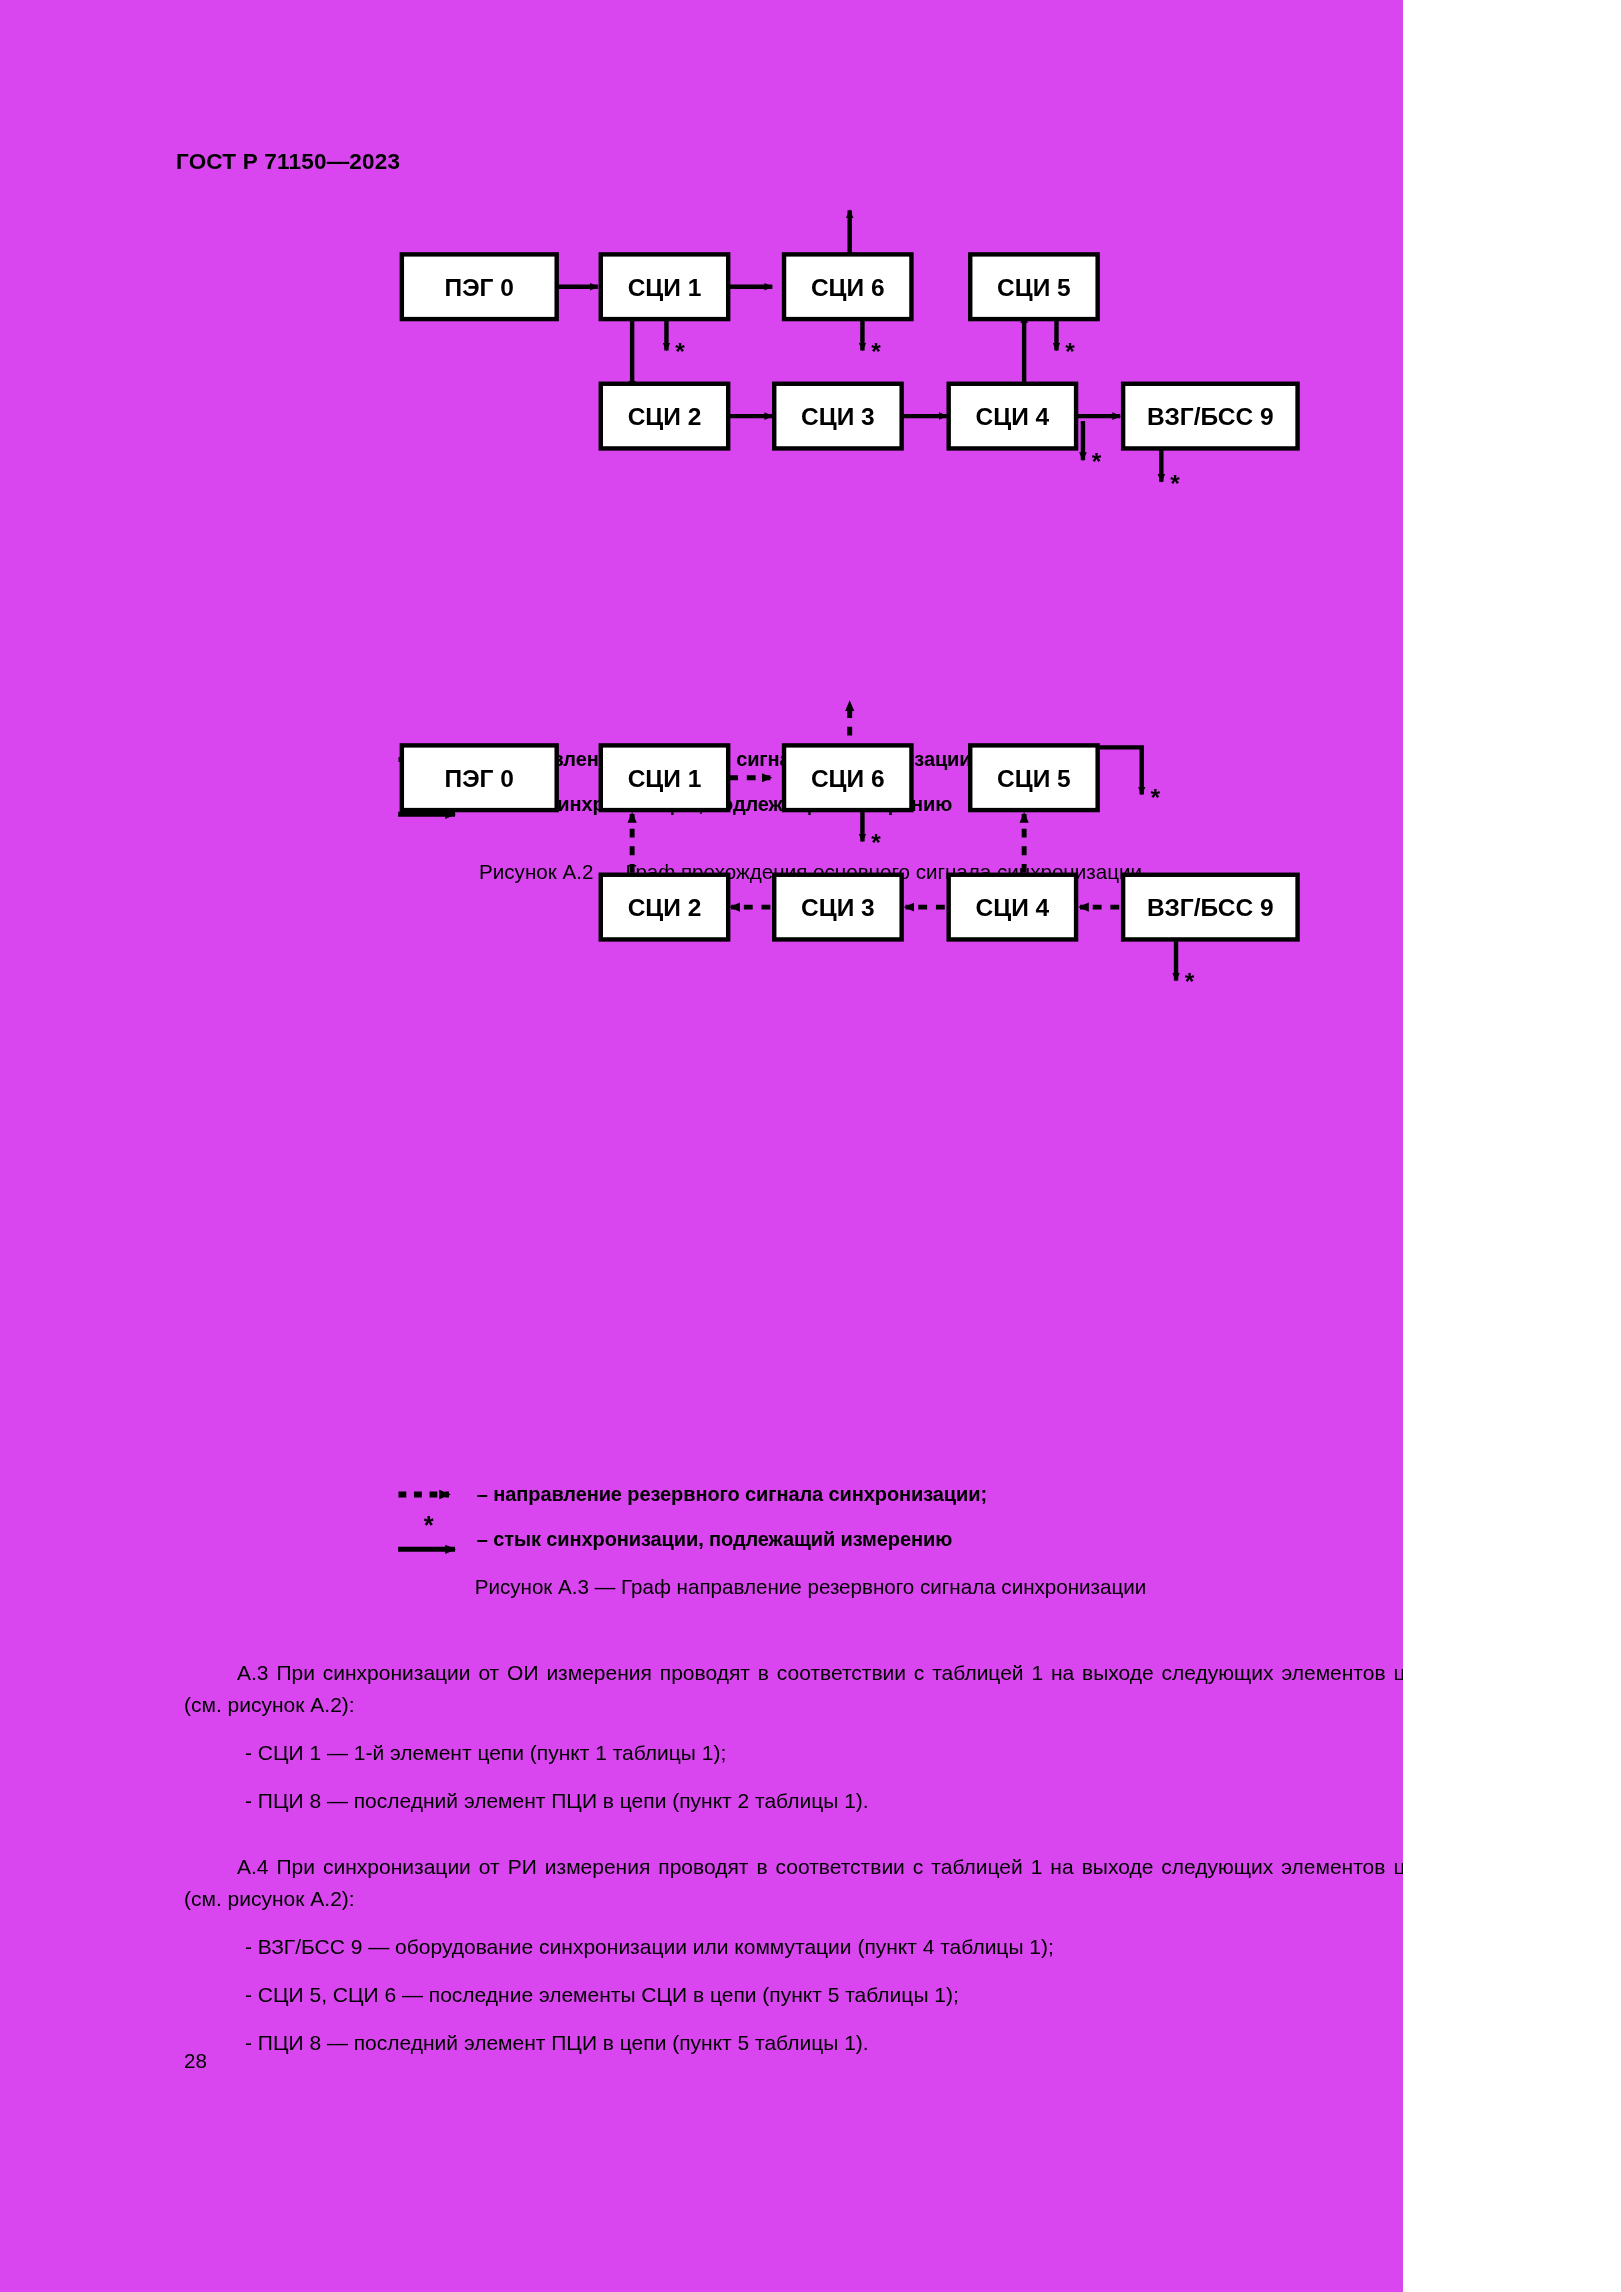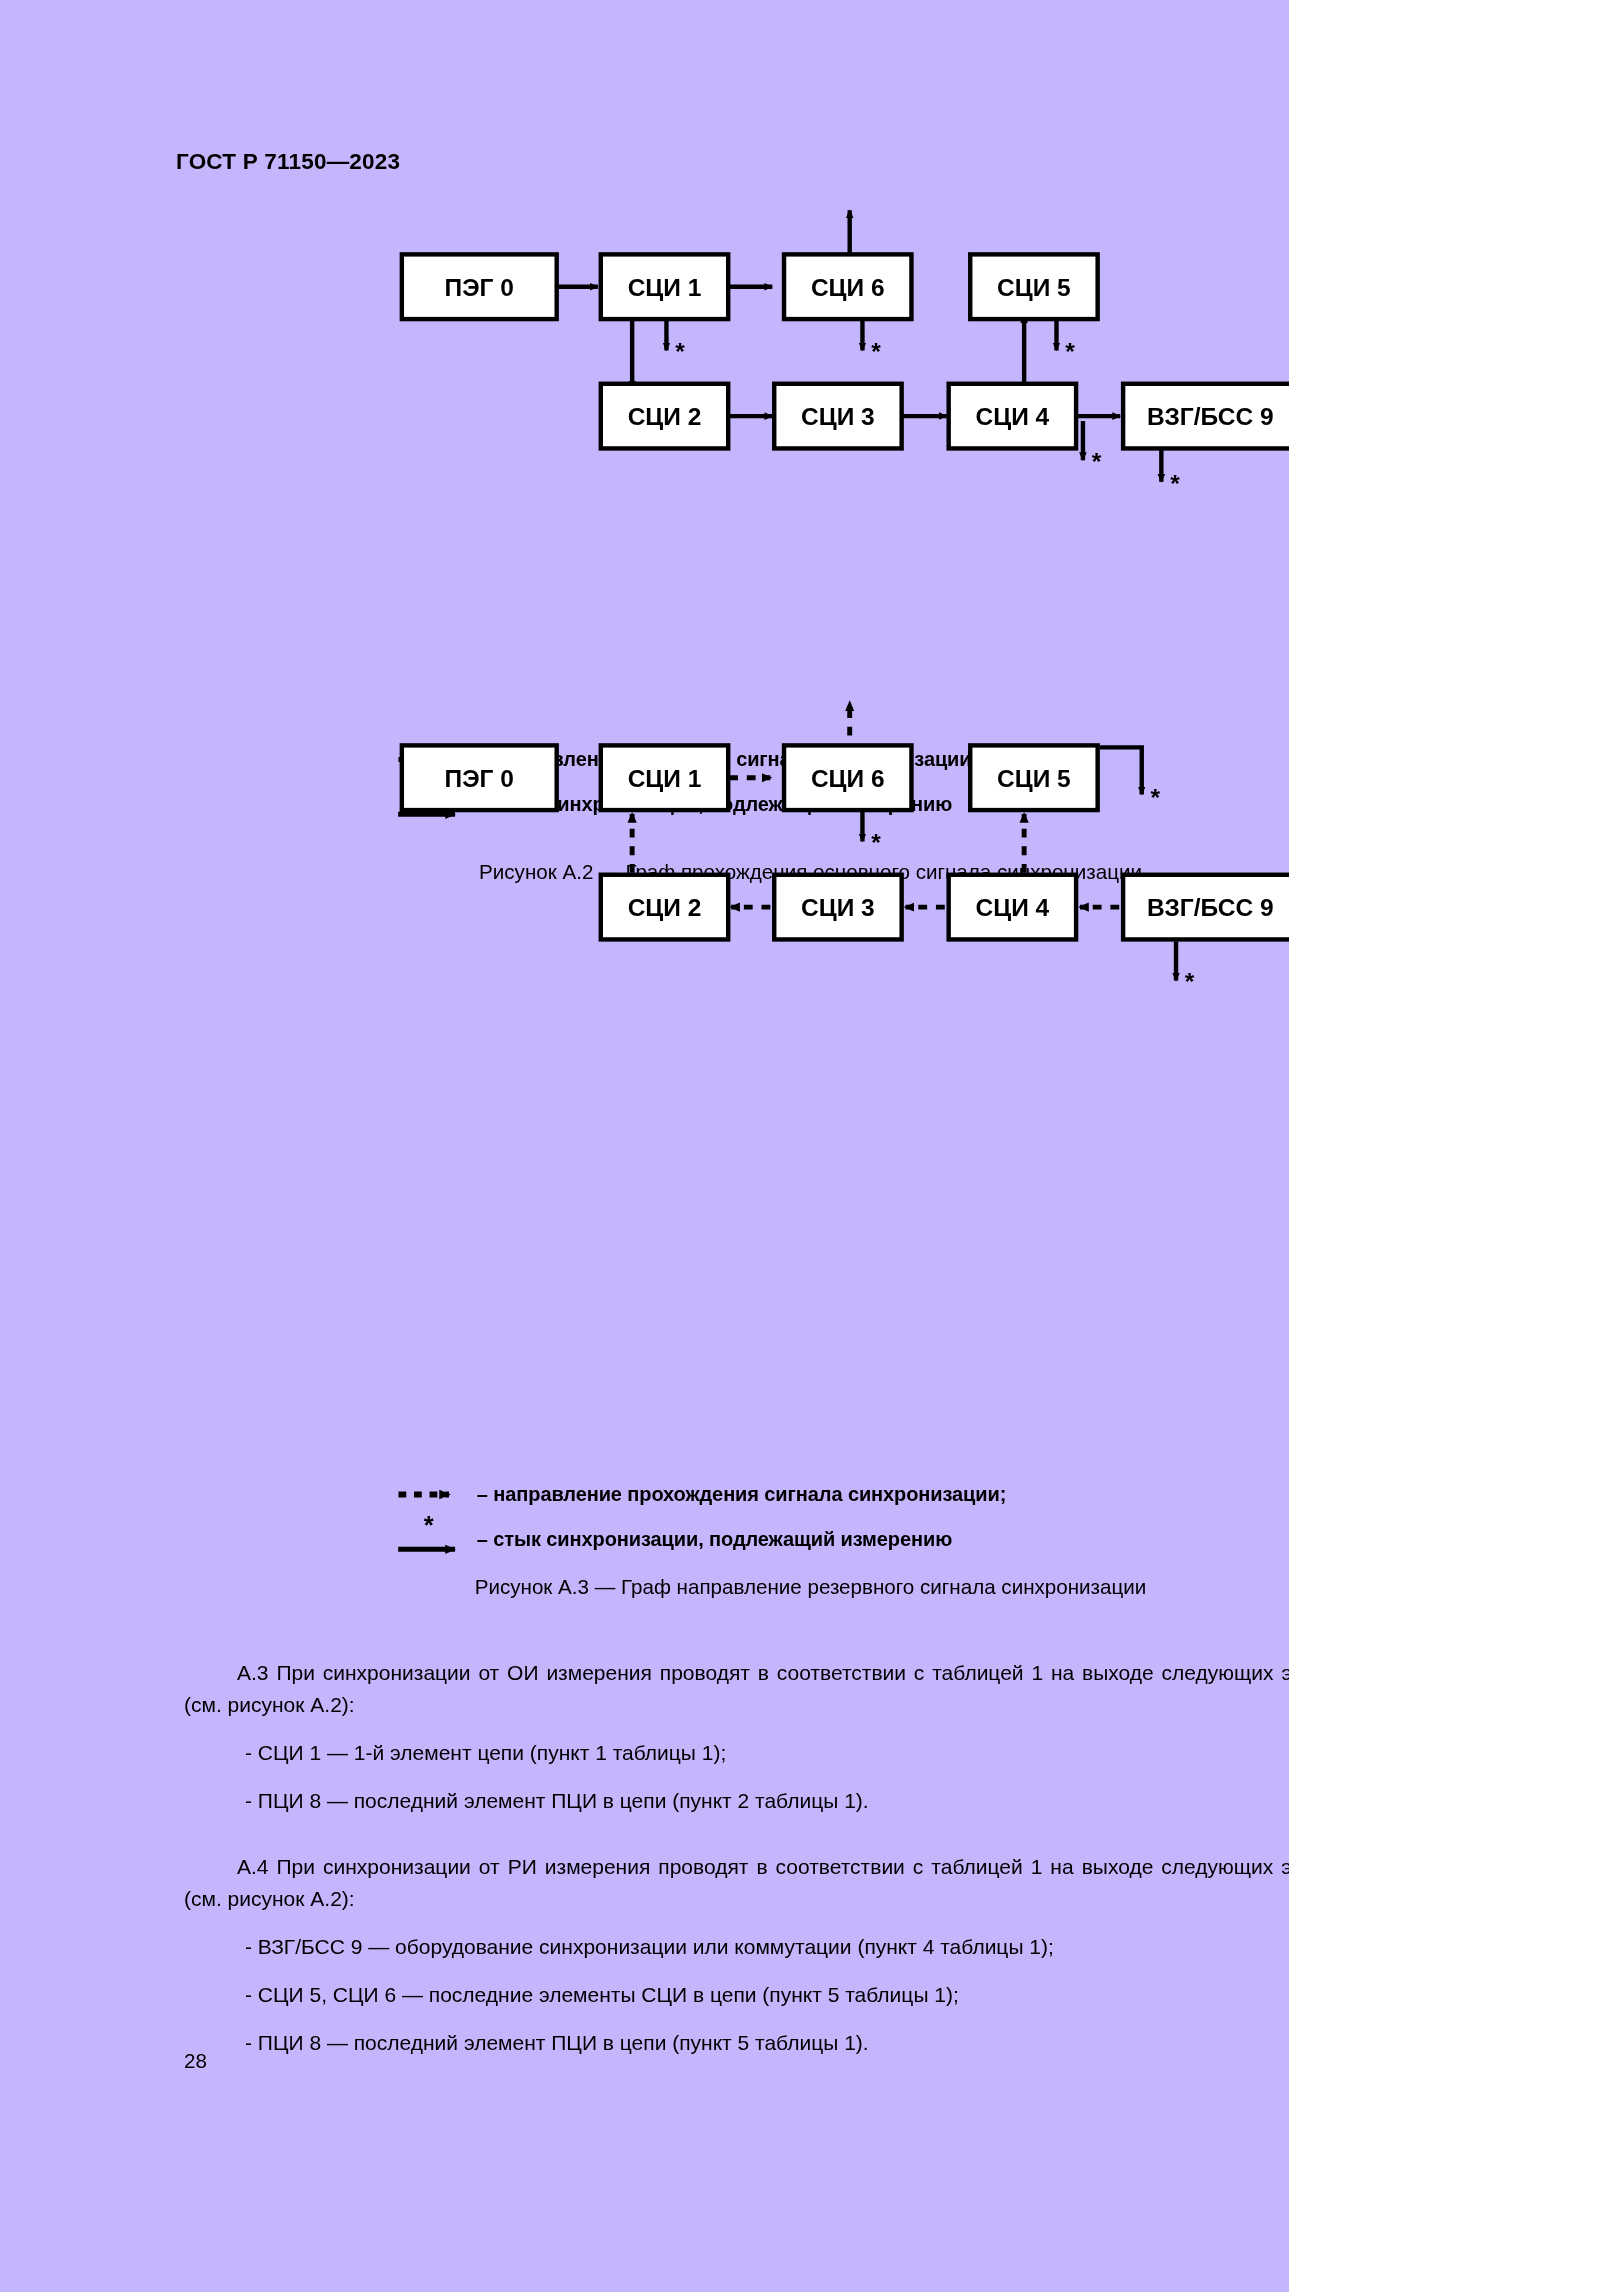--- a/index.html
+++ b/index.html
@@ -3,23 +3,23 @@
 <meta charset="utf-8">
 <title>ГОСТ Р 71150—2023 — стр. 28</title>
 <style>
   html, body {
     margin: 0;
     padding: 0;
     background: #ffffff;
   }
   .page {
     position: relative;
-    width: 1289px;
+    width: 1403px;
     height: 2293px;
-    background: #c4b5fd;
+    background: #d946ef;
     font-family: "Liberation Sans", sans-serif;
     color: #000000;
     overflow: hidden;
   }
 
   
   .doc-header {
     position: absolute;
     left: 176px;
     top: 149px;
@@ -276,21 +276,21 @@
         <div class="legend-glyph">
           <svg width="71" height="33" viewBox="0 0 72 34">
             <defs>
               <marker id="lg3" markerWidth="12" markerHeight="12" refX="10" refY="6" orient="auto" markerUnits="userSpaceOnUse">
                 <path d="M0,1 L12,6 L0,11 z" fill="#000"></path>
               </marker>
             </defs>
             <line x1="2" y1="17" x2="54" y2="17" stroke="#000" stroke-width="6" stroke-dasharray="8 8" marker-end="url(#lg3)"></line>
           </svg>
         </div>
-        <div class="legend-text">– направление прохождения сигнала синхронизации;</div>
+        <div class="legend-text">– направление резервного сигнала синхронизации;</div>
       </div>
       <div class="legend-row" style="height:51px;">
         <div class="legend-glyph" style="height:51px;">
           <svg width="71" height="51" viewBox="0 0 72 52">
             <defs>
               <marker id="lg4" markerWidth="11" markerHeight="11" refX="10" refY="5.5" orient="auto" markerUnits="userSpaceOnUse">
                 <path d="M0,0.8 L11,5.5 L0,10.2 z" fill="#000"></path>
               </marker>
             </defs>
             <text x="28" y="20" font-family="Liberation Sans, sans-serif" font-size="26" font-weight="bold" fill="#000">*</text>

